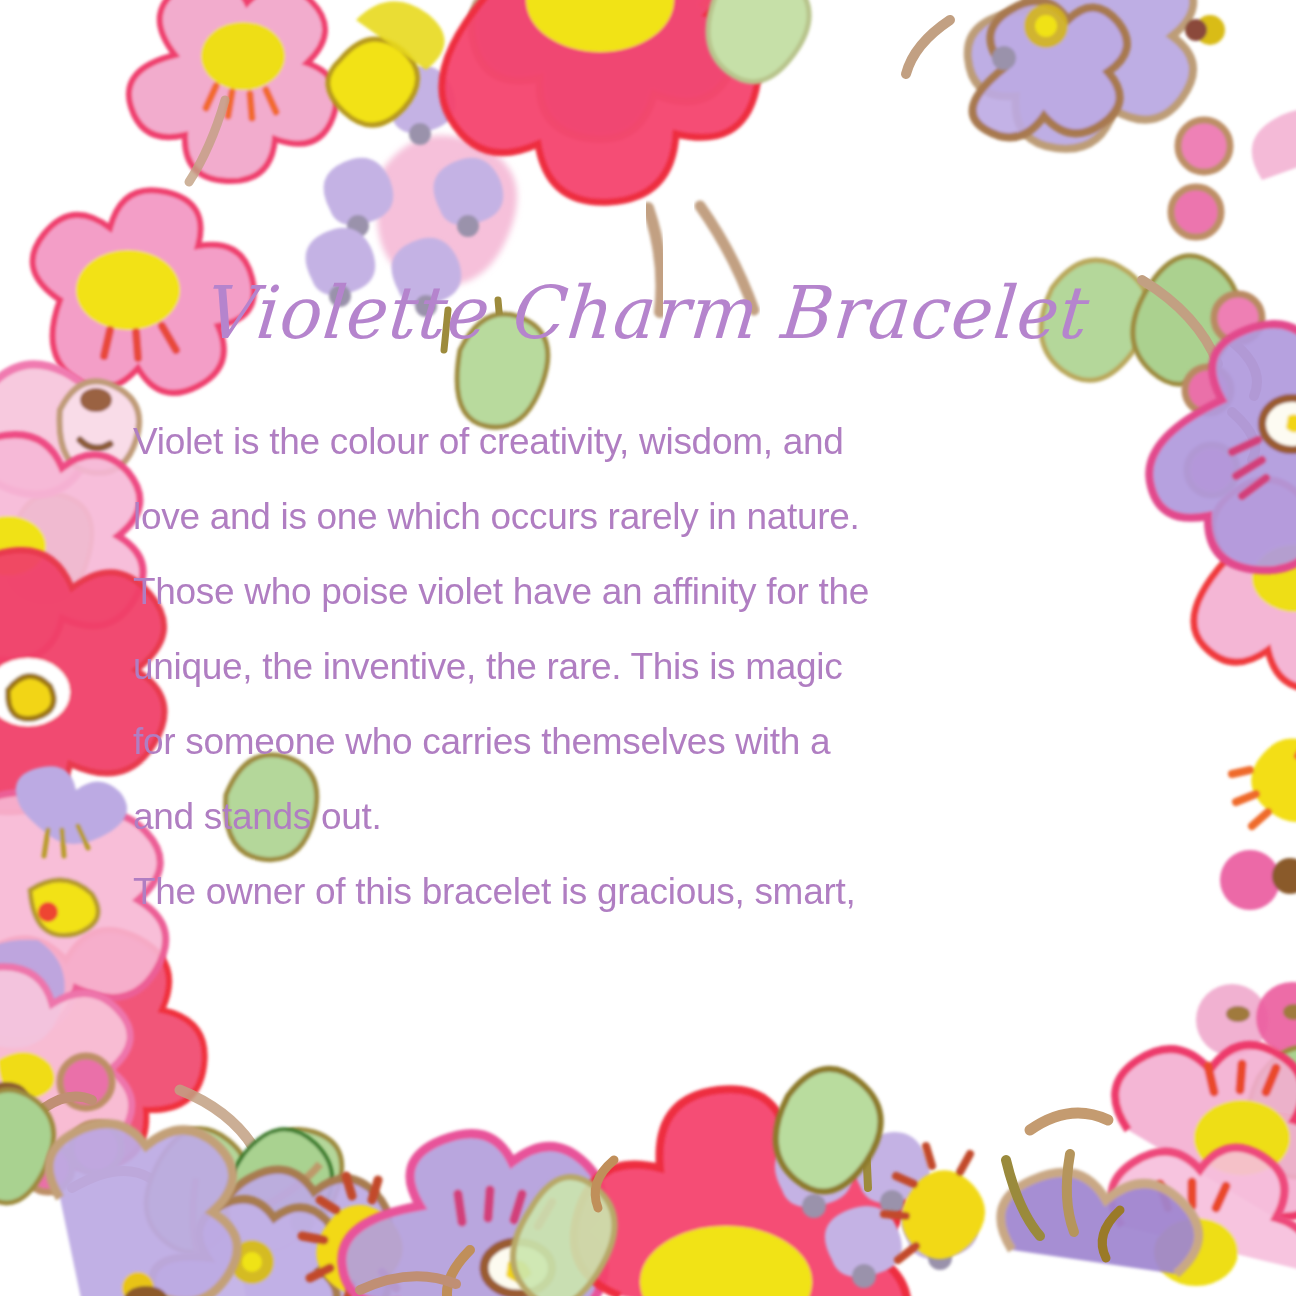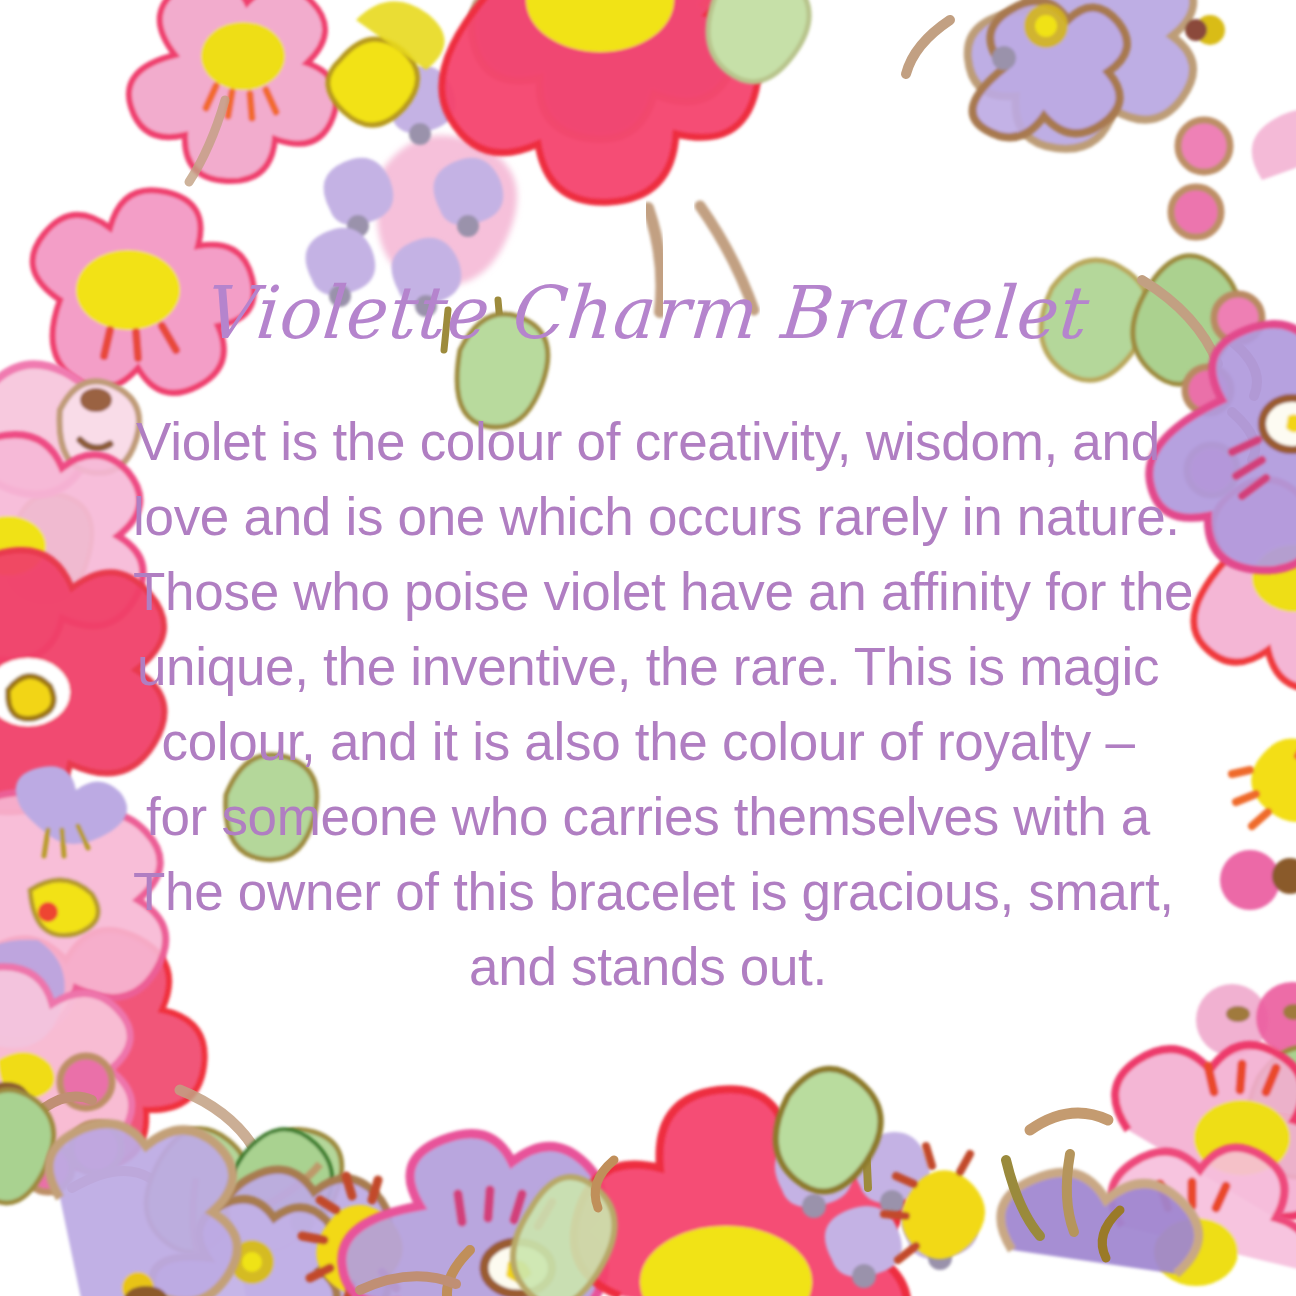--- a/index.html
+++ b/index.html
@@ -43,24 +43,23 @@
     line-height: 1;
     letter-spacing: 1px;
     color: #b584cd;
     text-align: center;
     white-space: nowrap;
     transform: skewX(-6deg) scaleY(1.04);
   }
   #body-copy {
     margin-top: 56px;
     width: 1030px;
-    text-align: center;
     font-family: "Liberation Sans", sans-serif;
     font-weight: 300;
-    font-size: 53px;
+    font-size: 37px;
     line-height: 75px;
     letter-spacing: -0.3px;
     color: #b07ec2;
     -webkit-font-smoothing: antialiased;
   }
   #body-copy .line {
     display: block;
     white-space: nowrap;
   }
 </style>
@@ -417,20 +416,19 @@
     </g>
   </svg>
 
   <div id="text-block">
     <div id="title" style="color: rgb(181, 132, 205);">Violette Charm Bracelet</div>
     <div id="body-copy" style="color: rgb(176, 126, 194);">
         <span class="line">Violet is the colour of creativity, wisdom, and</span>
         <span class="line">love and is one which occurs rarely in nature.</span>
         <span class="line">Those who poise violet have an affinity for the</span>
         <span class="line">unique, the inventive, the rare. This is magic</span>
-        <span class="line">colour, and it is also the colour of royalty –</span>
         <span class="line">for someone who carries themselves with a</span>
+        <span class="line">and stands out.</span>
         <span class="line">The owner of this bracelet is gracious, smart,</span>
-        <span class="line">and stands out.</span>
       </div>
   </div>
 
 </div>
 
 </body></html>

